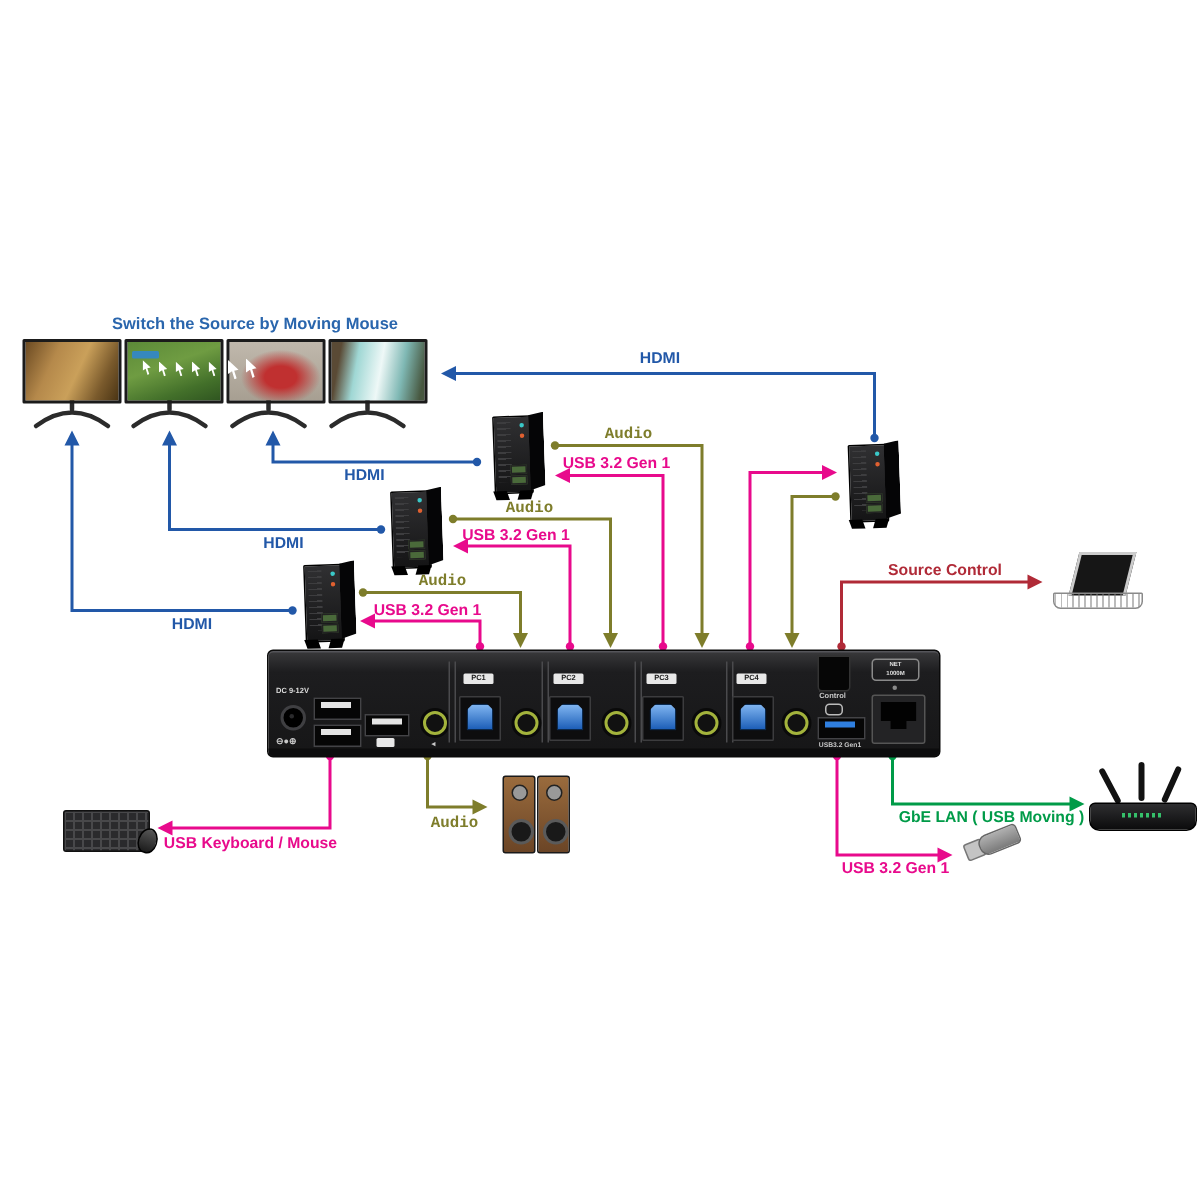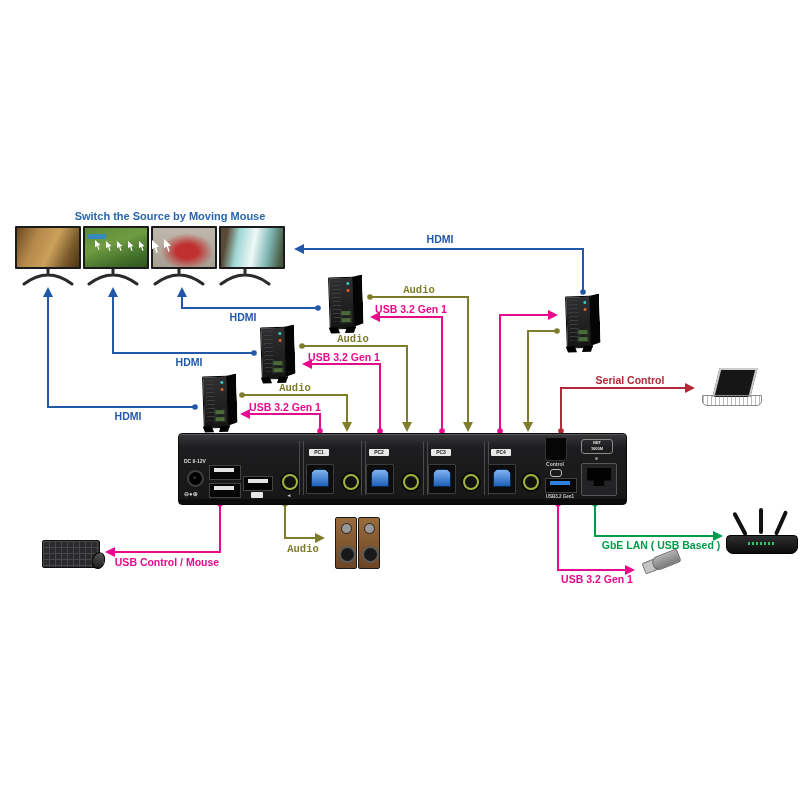--- a/index.html
+++ b/index.html
@@ -374,19 +374,19 @@
   <div class="lbl lc-hdmi" style="left:440px;top:233px">HDMI</div>
 
   <div class="lbl lc-audio" style="left:295px;top:382px">Audio</div>
   <div class="lbl lc-audio" style="left:353px;top:333px">Audio</div>
   <div class="lbl lc-audio" style="left:419px;top:284px">Audio</div>
 
   <div class="lbl lc-usb" style="left:285px;top:401px">USB 3.2 Gen 1</div>
   <div class="lbl lc-usb" style="left:344px;top:351px">USB 3.2 Gen 1</div>
   <div class="lbl lc-usb" style="left:411px;top:303px">USB 3.2 Gen 1</div>
 
-  <div class="lbl lc-serial" style="left:630px;top:374px">Serial Control</div>
-  <div class="lbl lc-usb" style="left:167px;top:556px">USB Control / Mouse</div>
+  <div class="lbl lc-serial" style="left:630px;top:374px">Source Control</div>
+  <div class="lbl lc-usb" style="left:167px;top:556px">USB Keyboard / Mouse</div>
   <div class="lbl lc-audio" style="left:303px;top:543px">Audio</div>
-  <div class="lbl lc-lan" style="left:661px;top:539px">GbE LAN ( USB Based )</div>
+  <div class="lbl lc-lan" style="left:661px;top:539px">GbE LAN ( USB Moving )</div>
   <div class="lbl lc-usb" style="left:597px;top:573px">USB 3.2 Gen 1</div>
 
 </div>
 
 </body></html>

